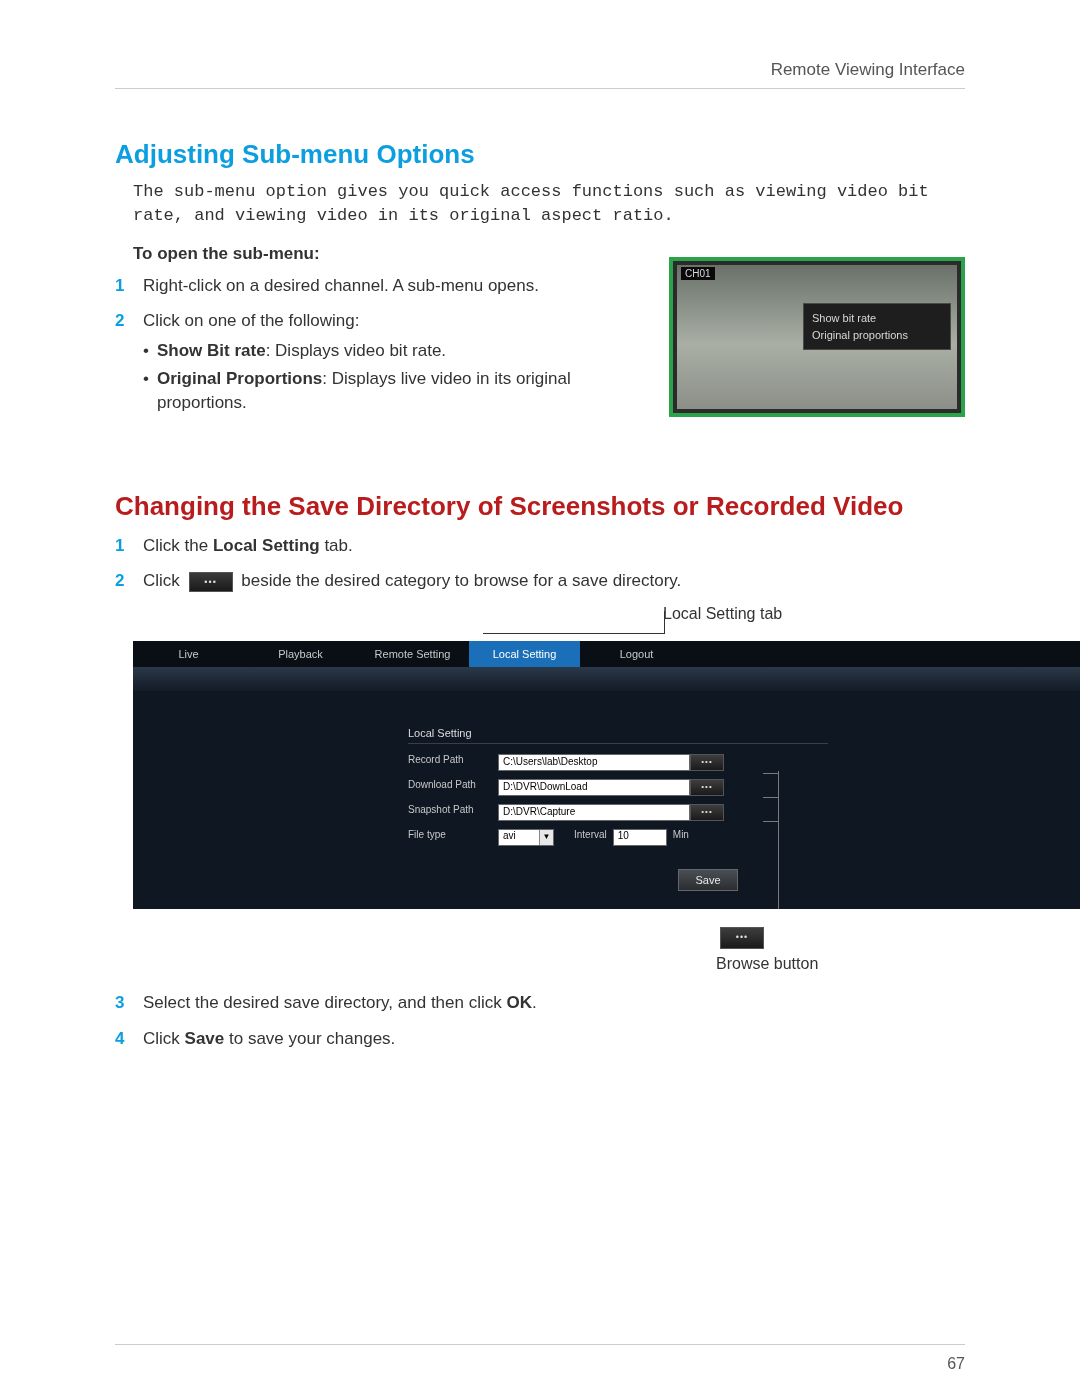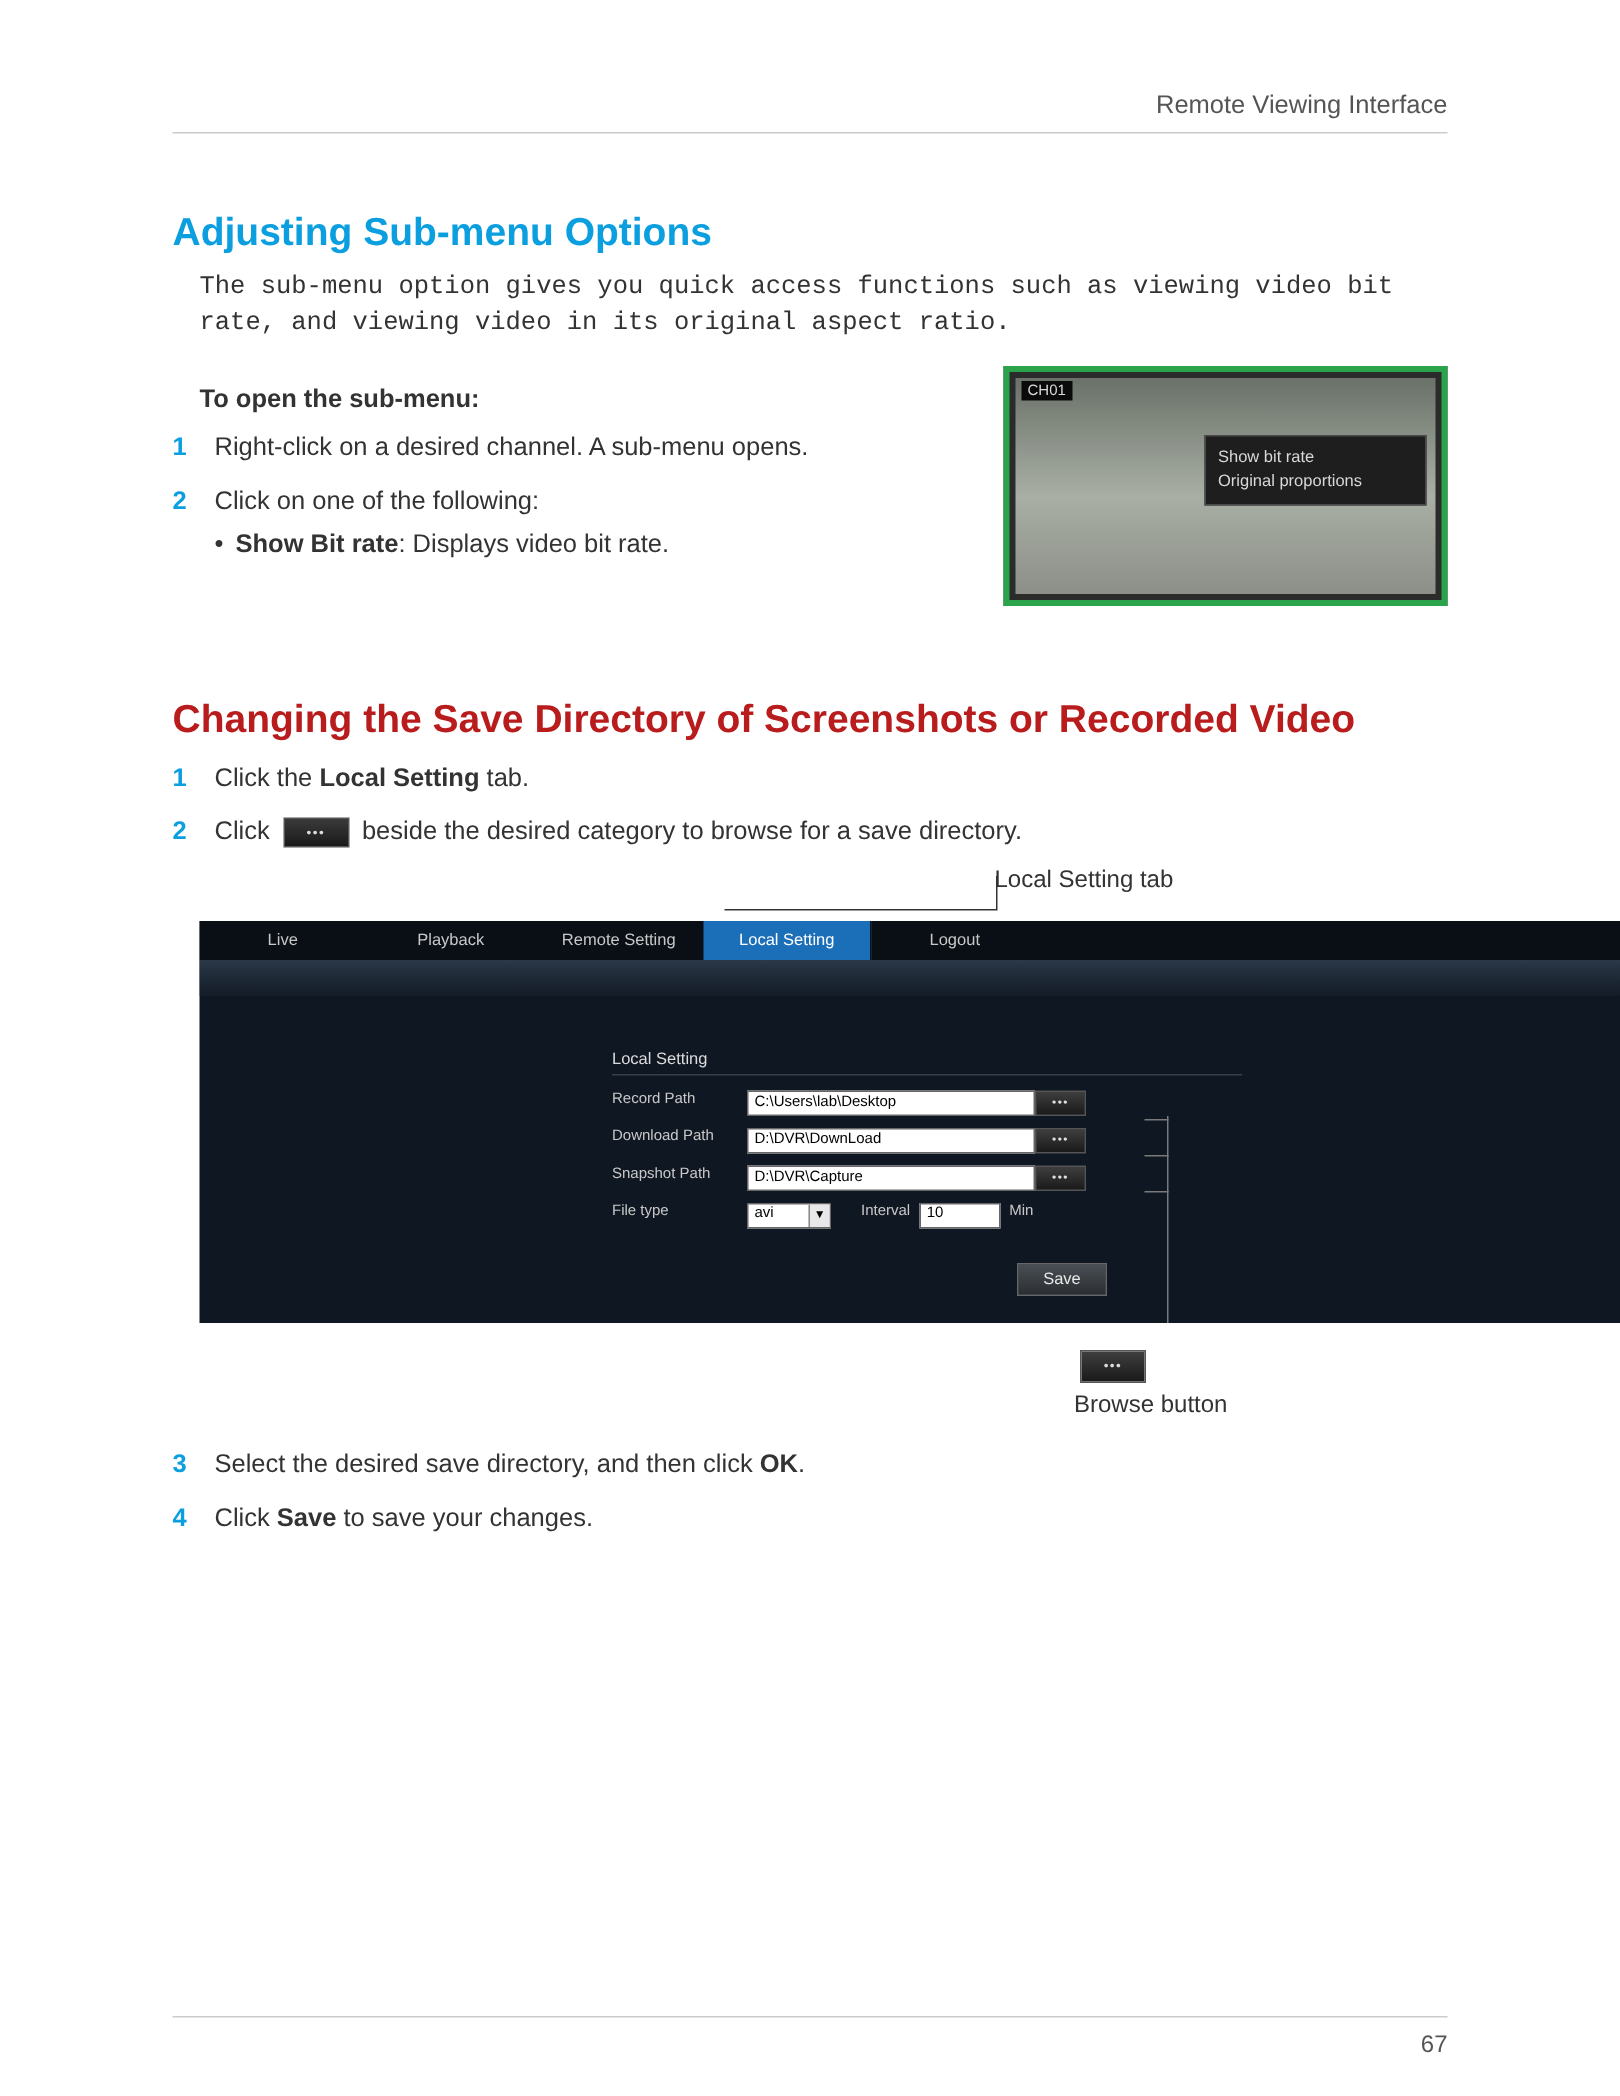--- a/index.html
+++ b/index.html
@@ -345,20 +345,23 @@
           <span class="num">1</span>
           <span class="content">Right-click on a desired channel. A sub-menu opens.</span>
         </li>
         <li>
           <span class="num">2</span>
           <span class="content">
             <span>Click on one of the following:</span>
             <ul class="bullets">
               <li>
                 <span class="bold">Show Bit rate</span><span>: Displays video bit rate.</span>
+              </li>
+              <li>
+                <span class="bold">Original Proportions</span><span>: Displays live video in its original proportions.</span>
               </li>
             </ul>
           </span>
         </li>
       </ol>
     </div>
 
     <div class="submenu-shot">
       <div class="submenu-inner">
         <div class="ch-label">CH01</div>

